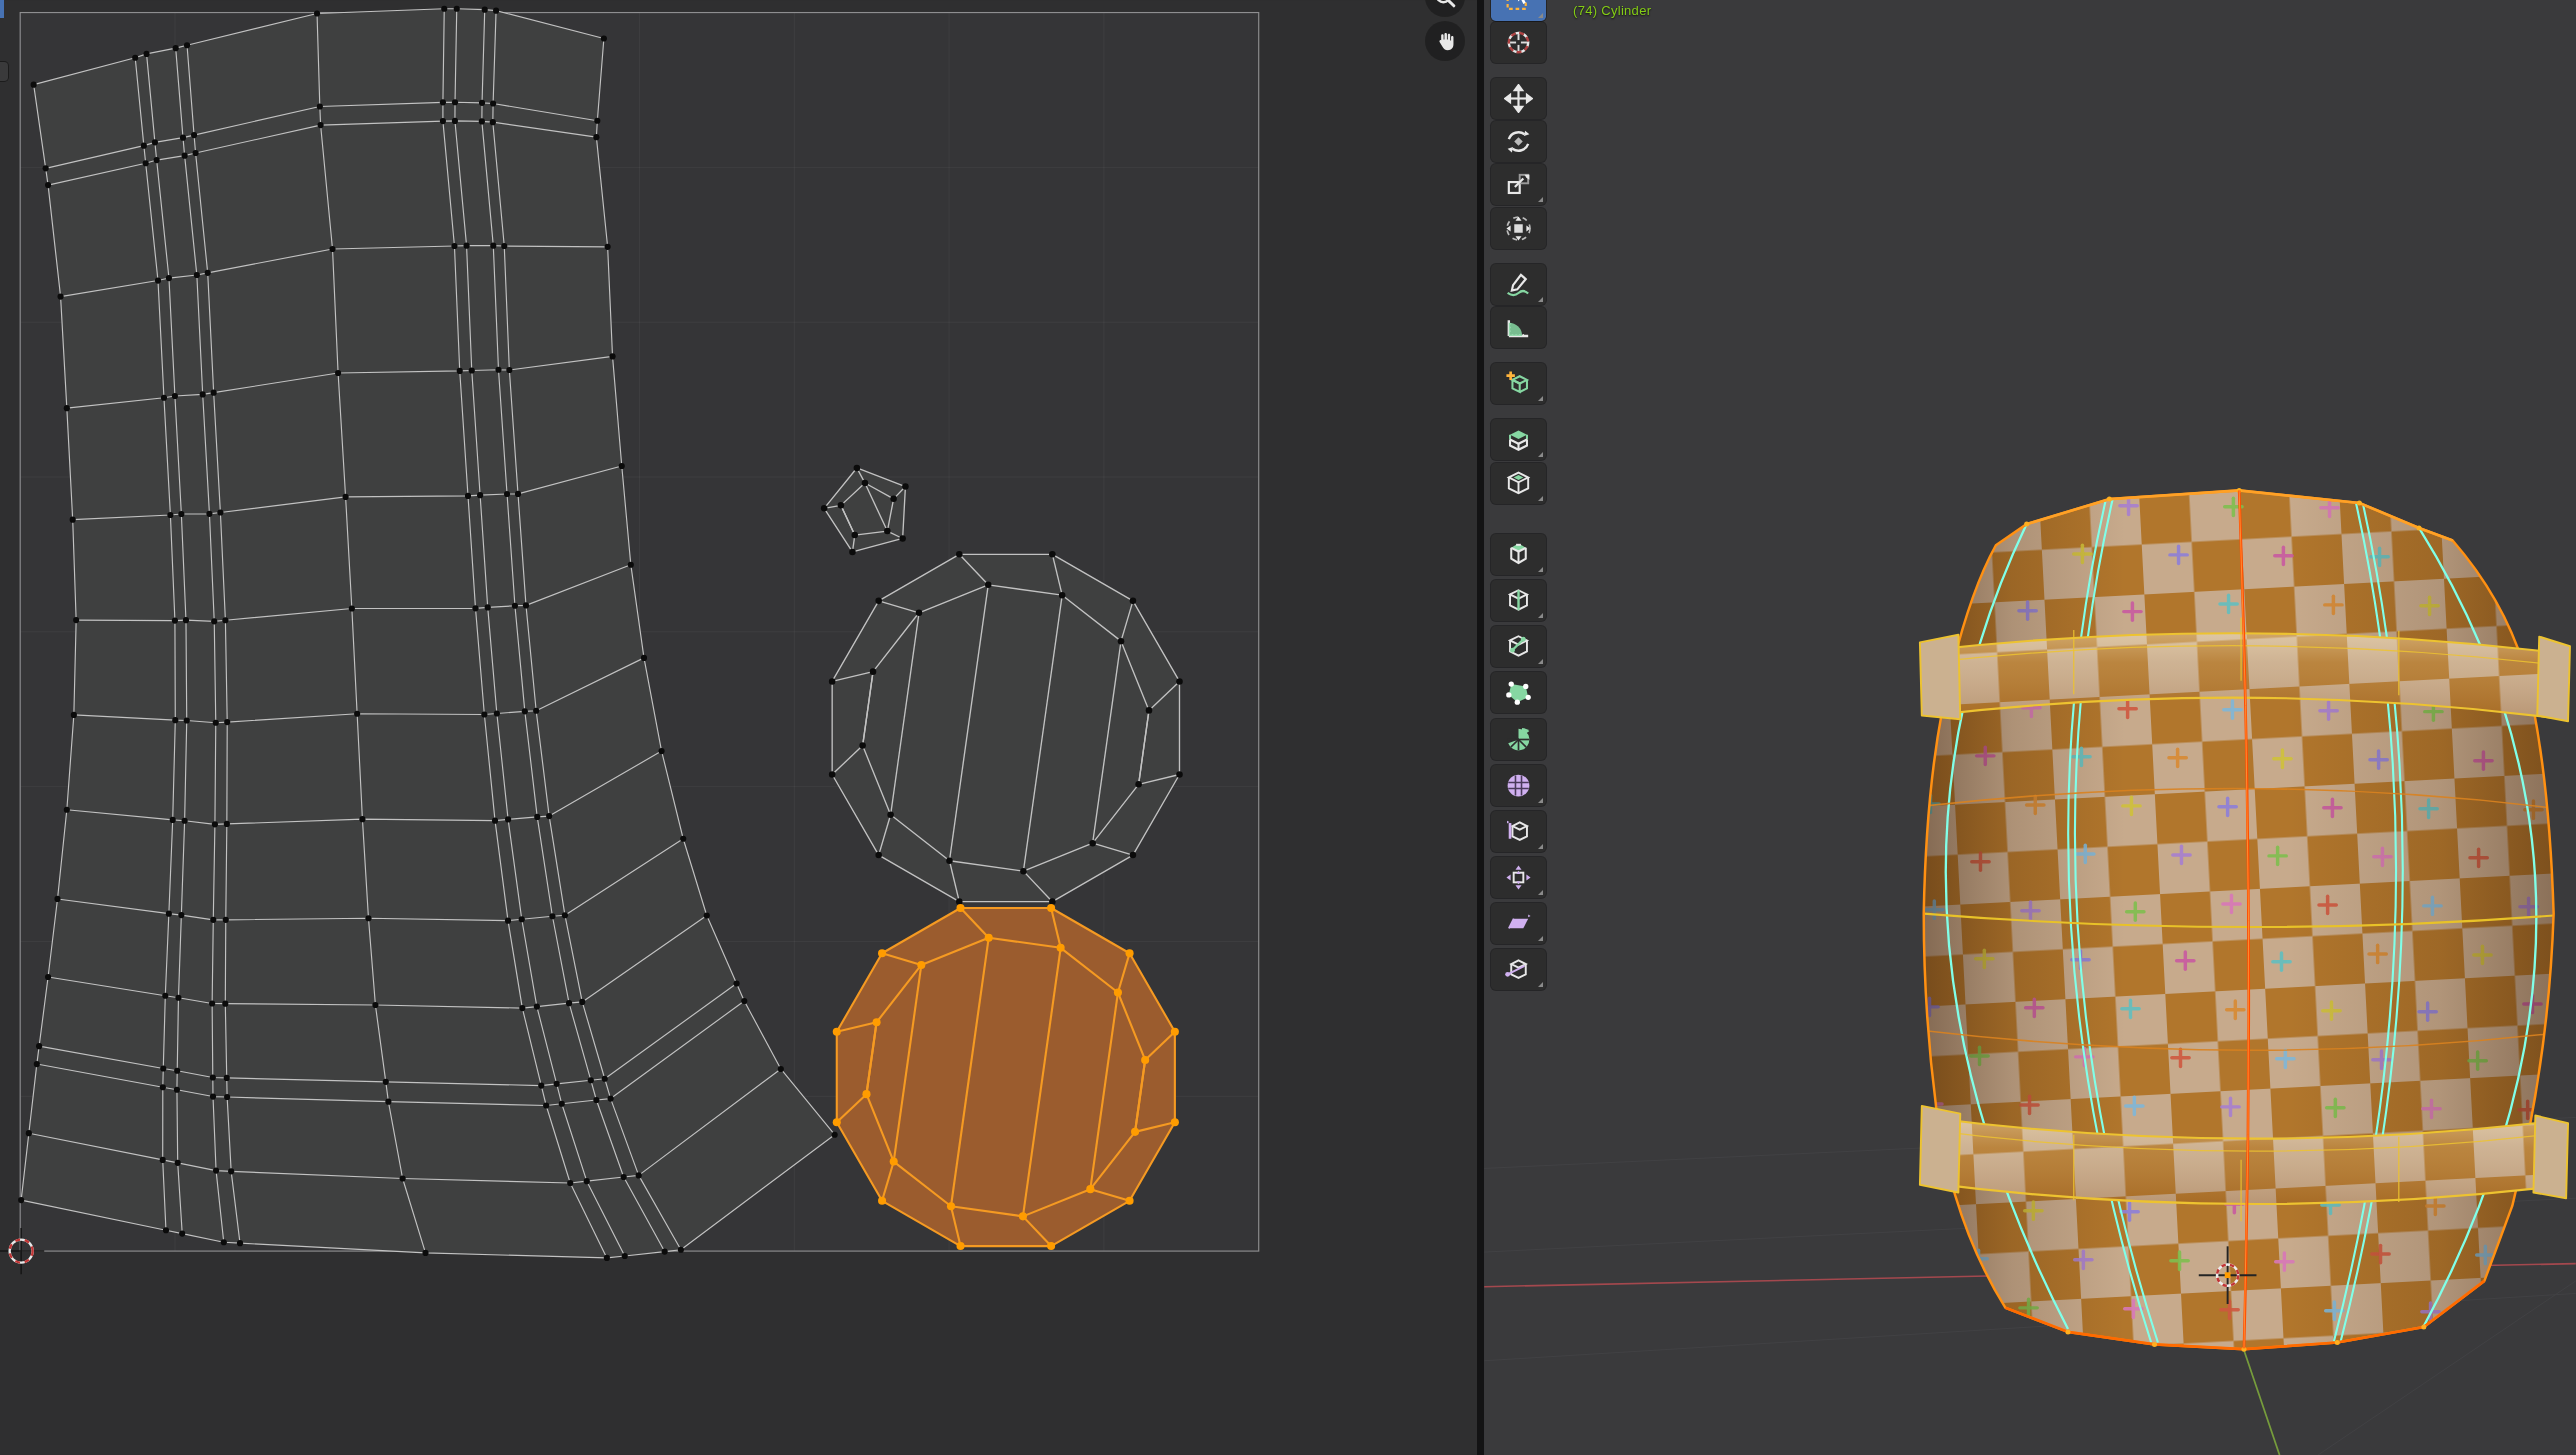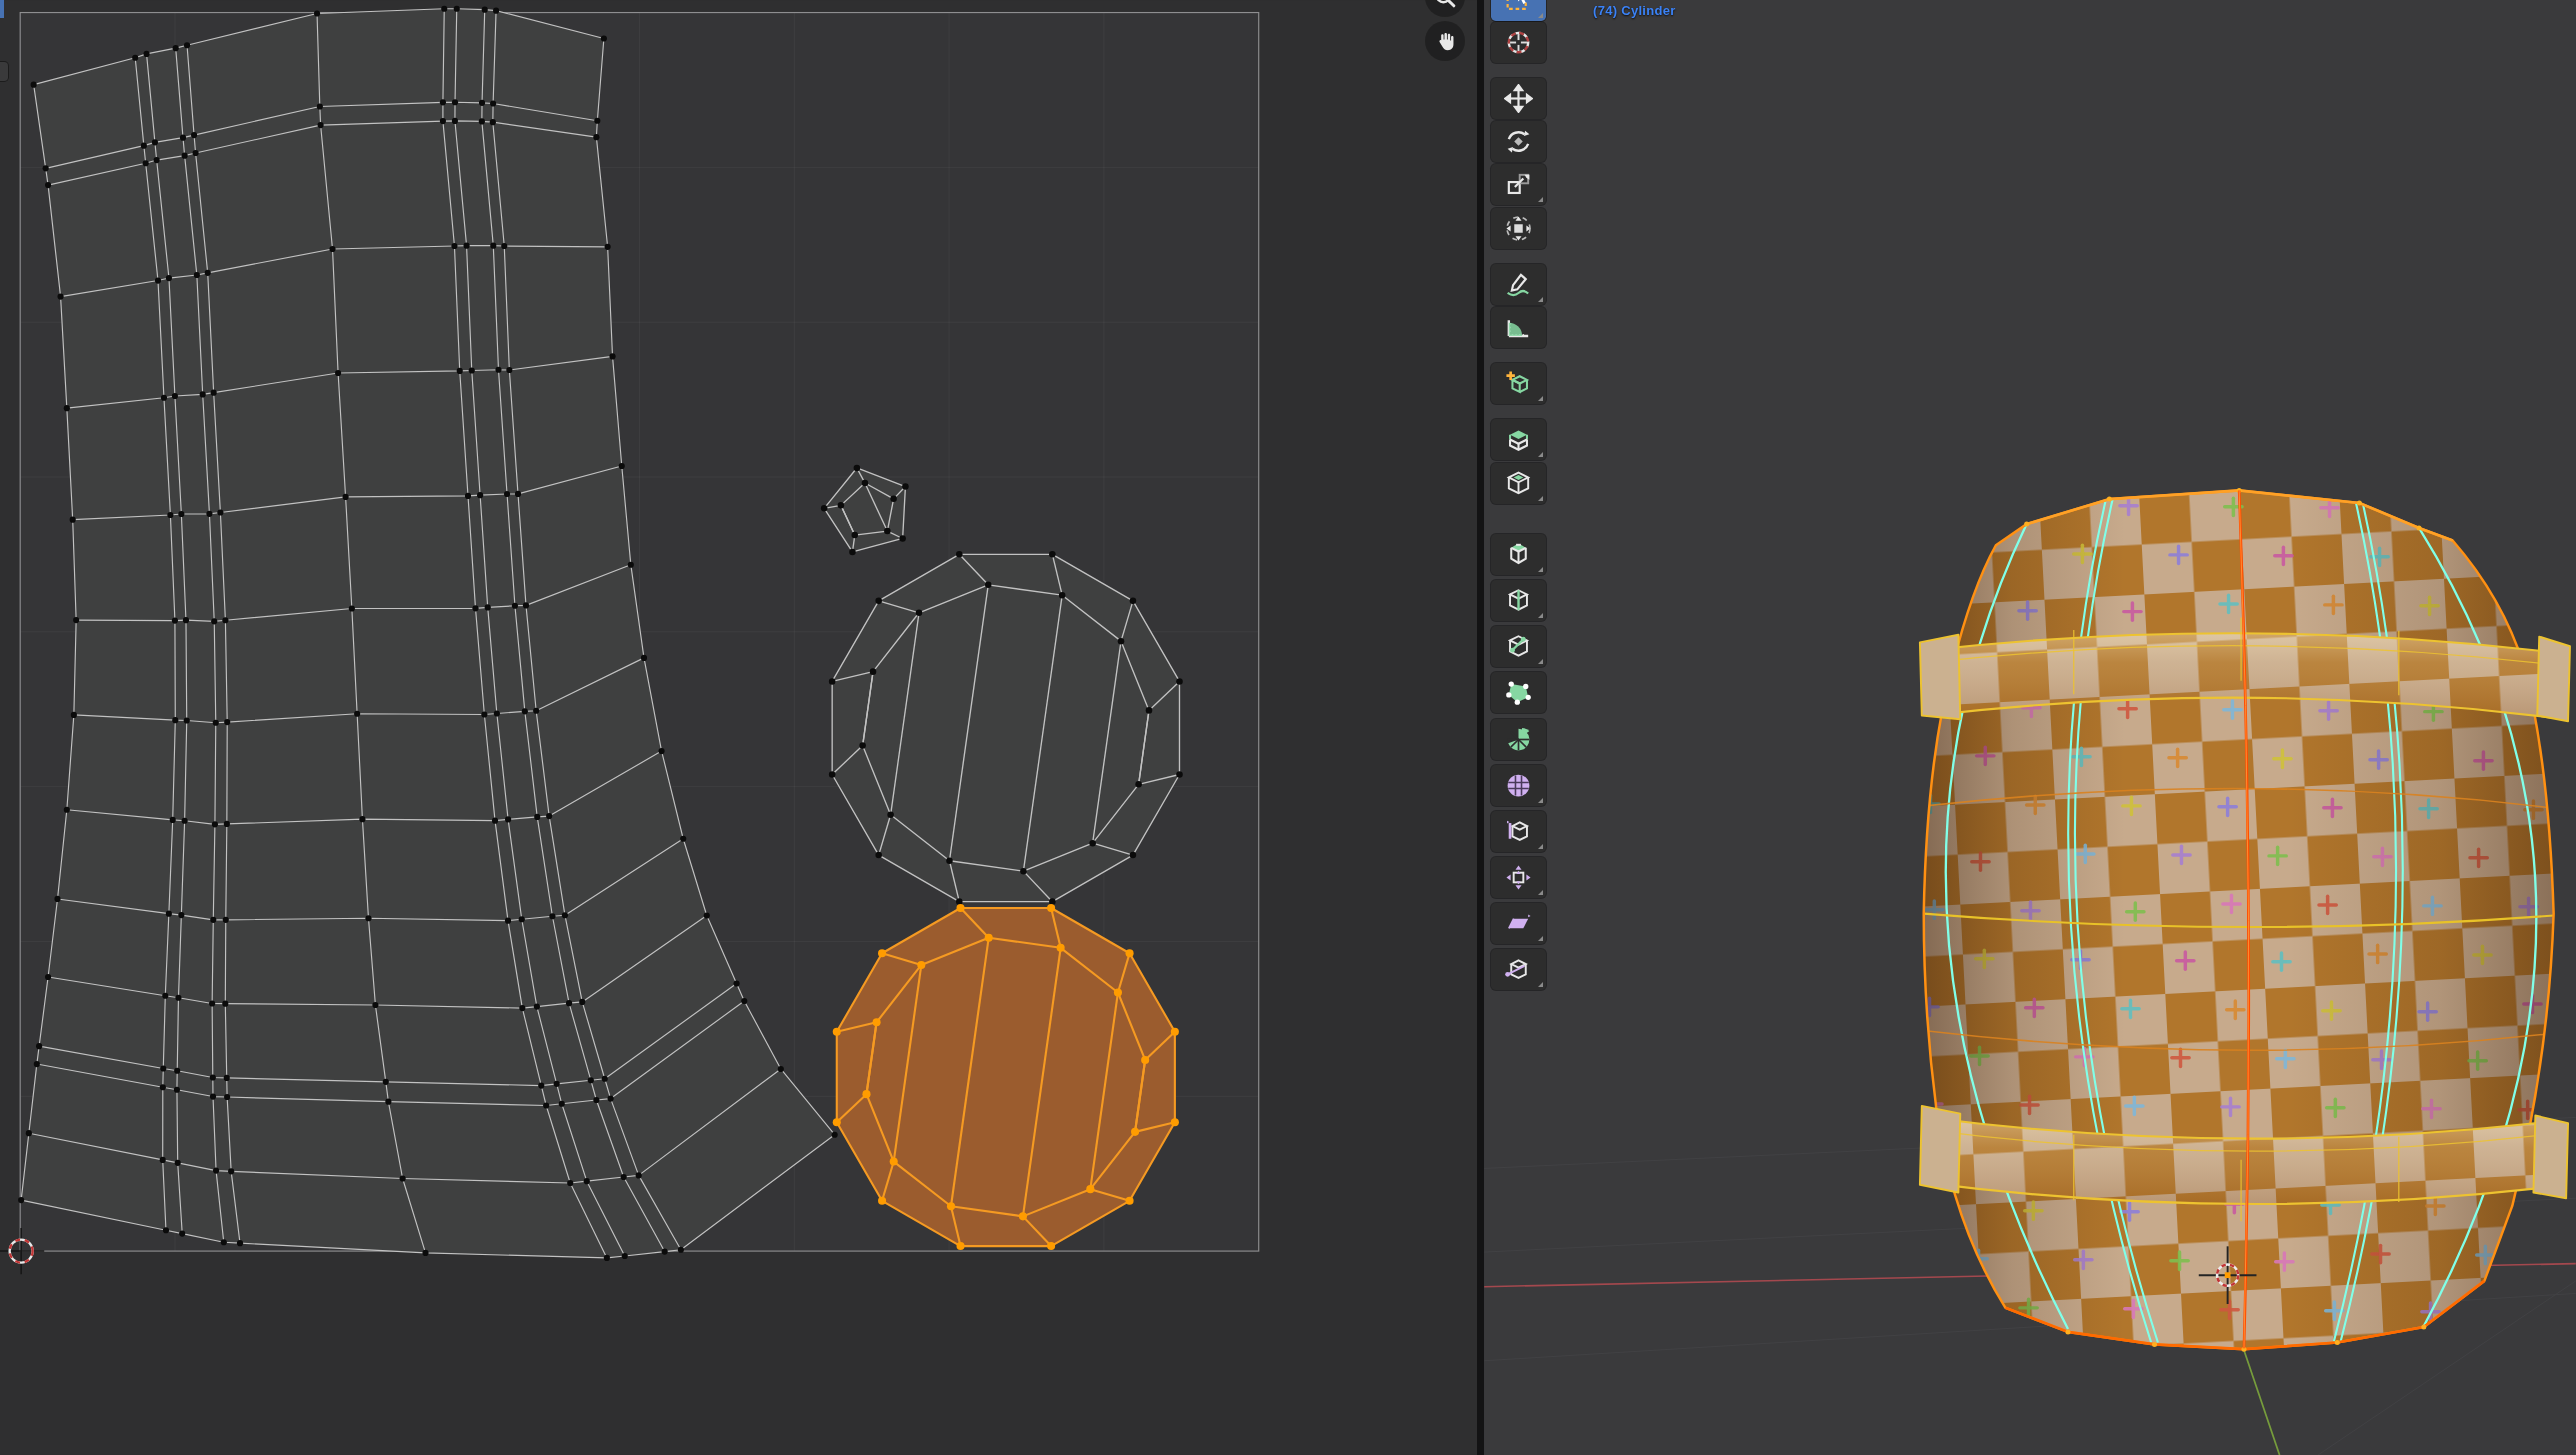--- a/index.html
+++ b/index.html
@@ -1,22 +1,22 @@
 <!DOCTYPE html>
 <html><head>
 <meta charset="utf-8">
 <style>
   html,body{margin:0;padding:0;background:#1a1a1a;}
   #app{position:relative;width:2576px;height:1455px;overflow:hidden;
        font-family:"Liberation Sans",sans-serif;background:#2f2f30;}
   #uv-pane{position:absolute;left:0;top:0;width:1477px;height:1455px;}
   #pane-divider{position:absolute;left:1477px;top:0;width:6.7px;height:1455px;background:#131314;}
   #view3d-pane{position:absolute;left:1484px;top:0;width:1092px;height:1455px;background:#3a3a3c;}
-  #view3d-label{position:absolute;left:1573px;top:2.9px;font-size:13px;font-weight:bold;
-      color:#3b82f6;text-shadow:0 1px 1.9px rgba(0,0,0,.8);letter-spacing:0.3px;margin-left:20px;}
+  #view3d-label{position:absolute;left:1573px;top:2.9px;font-size:13px;font-weight:normal;
+      color:#84cc16;text-shadow:0 1px 1.9px rgba(0,0,0,.8);letter-spacing:0.3px;}
   #toolbar{position:absolute;left:1491px;top:0;width:55px;height:1000px;}
   .tool-btn{position:absolute;left:0;width:55px;height:41px;background:#2d2d2d;border-radius:4.8px;
       box-shadow:0 0 0 1px rgba(0,0,0,.35);display:flex;align-items:center;justify-content:center;}
   .tool-btn.active{background:#4772b3;}
   .corner-arrow{position:absolute;right:2.9px;bottom:2.9px;width:0;height:0;
       border-left:5.8px solid transparent;border-bottom:5.8px solid #8a8a8a;}
   .nav-gizmo{position:absolute;width:40px;height:40px;border-radius:50%;background:rgba(28,28,28,.75);
       display:flex;align-items:center;justify-content:center;}
   #uv-toolbar-sliver{position:absolute;left:0;top:0;width:3.8px;height:18.3px;background:#4772b3;}
   #uv-toolbar-tab{position:absolute;left:0;top:62px;width:7.7px;height:19px;background:#3a3a3b;

